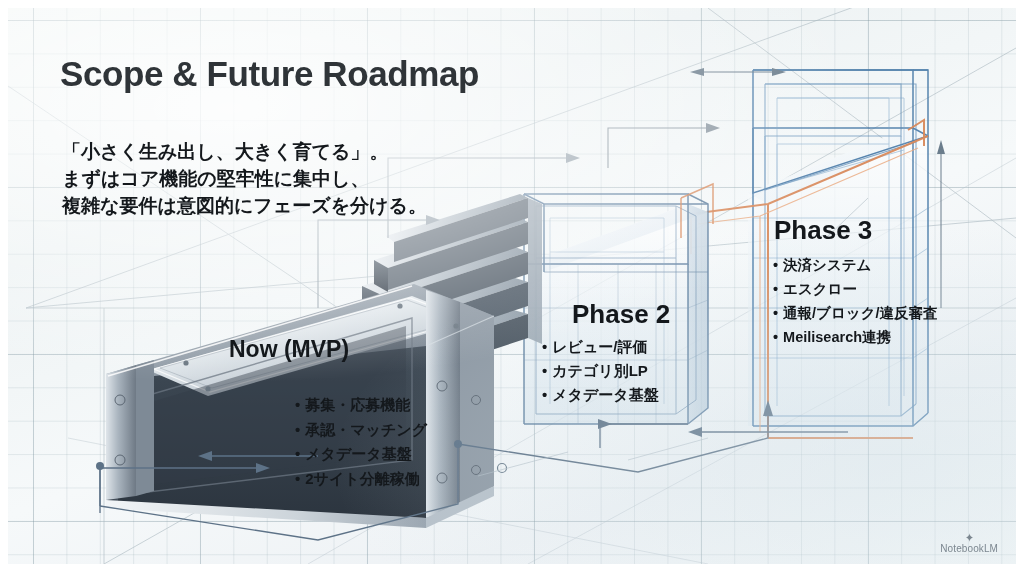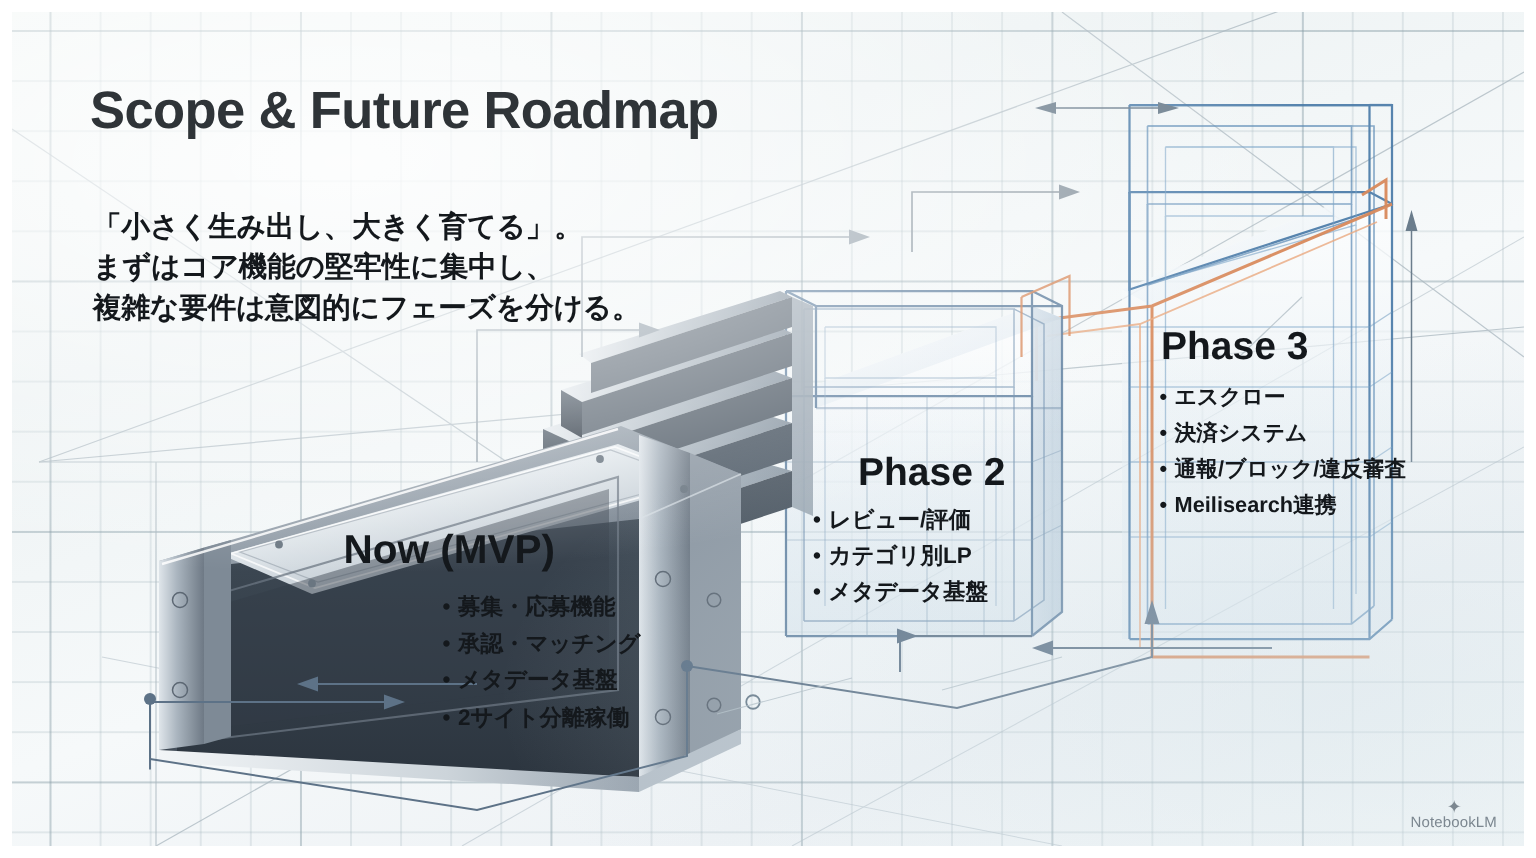--- a/index.html
+++ b/index.html
@@ -122,22 +122,22 @@
   }
   .bullets li::before {
     content: "\2022";
     display: inline-block;
     margin-right: 5px;
   }
 
   
   #mvp-title {
     left: 221px;
-    top: 343px;
-    font-size: 27px;
+    top: 328px;
+    font-size: 23px;
   }
   #mvp-bullets {
     left: 287px;
     top: 385px;
     font-size: 15px;
     line-height: 24.5px;
   }
 
   
   #p2-title {
@@ -544,22 +544,22 @@
 
     <div class="phase-title" id="p2-title">Phase 2</div>
     <ul class="bullets" id="p2-bullets">
       <li>レビュー/評価</li>
       <li>カテゴリ別LP</li>
       <li>メタデータ基盤</li>
     </ul>
 
     <div class="phase-title" id="p3-title">Phase 3</div>
     <ul class="bullets" id="p3-bullets">
+      <li>決済システム</li>
       <li>エスクロー</li>
-      <li>決済システム</li>
       <li>通報/ブロック/違反審査</li>
       <li>Meilisearch連携</li>
     </ul>
 
     <div id="watermark">
       <svg class="nlm-mark" viewBox="0 0 24 24">
         <path d="M12 2c0 5.52 4.48 10 10 10-5.52 0-10 4.48-10 10 0-5.52-4.48-10-10-10 5.52 0 10-4.48 10-10z" fill="#7c8790"></path>
       </svg>
       <span>NotebookLM</span>
     </div>

